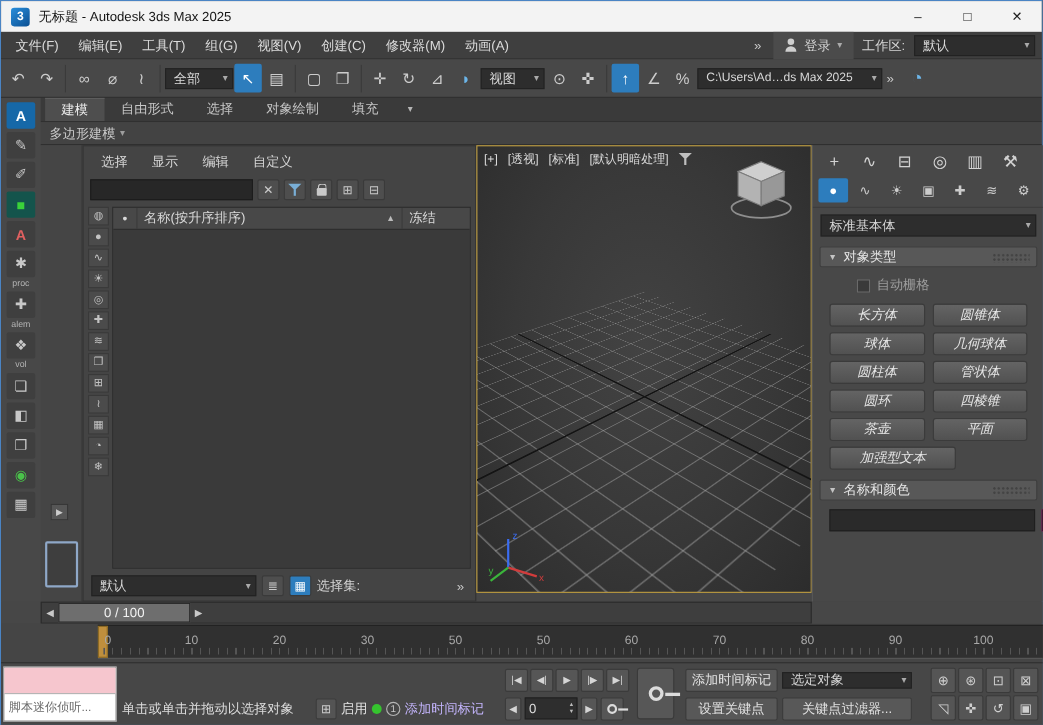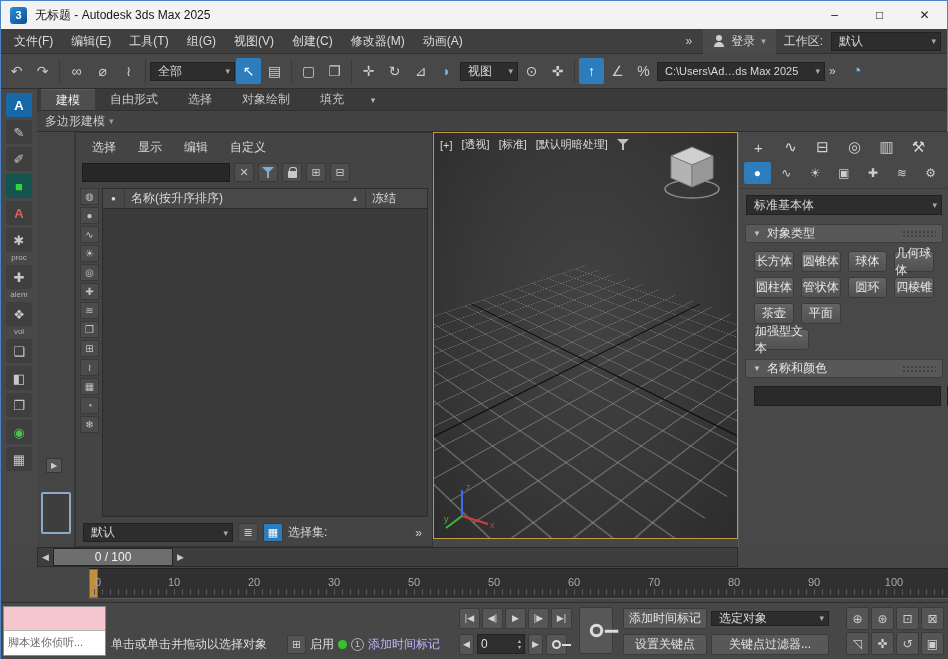--- a/index.html
+++ b/index.html
@@ -103,21 +103,21 @@
   .cp-cats { display:flex; gap:2px; padding:1px 5px 4px; border-bottom:1px solid #3c3c3c; }
   .cp-cat { width:27px; height:22px; color:#ccc; font-size:12px; border-radius:2px; }
   .cp-cat.active { background:#2d7dbd; color:#fff; }
   .cp-dd { margin:6px 7px 2px; height:20px; }
   .rollout { margin:7px 6px 0; }
   .ro-head { height:19px; background:#585858; border:1px solid #3e3e3e; border-radius:2px; display:flex; align-items:center; gap:6px; padding:0 7px; color:#e6e6e6; position:relative; }
   .ro-head::after { content:""; position:absolute; right:6px; top:5px; width:34px; height:9px; background-image:radial-gradient(#424242 1px, transparent 1.2px); background-size:4px 4px; }
   .ro-arrow { font-size:8px; color:#c4c4c4; }
   .autogrid { display:flex; align-items:center; gap:6px; padding:8px 0 0 34px; color:#9d9d9d; }
   .checkbox { width:12px; height:12px; background:#3a3a3a; border:1px solid #6a6a6a; }
-  .btn-grid { display:grid; grid-template-columns:1fr 1fr 1fr 1fr; gap:5px 7px; padding:8px 9px 2px; }
+  .btn-grid { display:grid; grid-template-columns:1fr 1fr; gap:5px 7px; padding:8px 9px 2px;font-style:italic; }
   .cp-btn { height:21px; background:linear-gradient(#646464,#515151); border:1px solid #3b3b3b; border-radius:3px; color:#e6e6e6; display:flex; align-items:center; justify-content:center; }
   .cp-btn.wide { grid-column:1 / 3; width:64%; justify-self:start; }
   .nc-row { display:flex; gap:6px; padding:8px 9px; }
   .nc-input { flex:1; height:20px; background:#2a2a2a; border:1px solid #1f1f1f; color:#ddd; padding:0 4px; font-family:inherit; }
   .swatch { width:26px; height:20px; border:1px solid #1d1d1d; }
 
   
   .slider-row { position:absolute; left:0; top:546px; width:948px; height:20px; background:#474747; }
   .ts-track { position:absolute; left:36px; top:0; width:701px; height:20px; background:#3e3e3e; border:1px solid #2b2b2b; display:flex; align-items:stretch; }
   .ts-btn { width:15px; color:#c9c9c9; font-size:9px; }
@@ -192,21 +192,21 @@
   </div>
 
   <div class="toolbar">
     <span class="tb-icon ic">↶</span>
     <span class="tb-icon ic">↷</span>
     <span class="tb-sep"></span>
     <span class="tb-icon ic">∞</span>
     <span class="tb-icon ic">⌀</span>
     <span class="tb-icon ic">≀</span>
     <span class="tb-sep"></span>
-    <span class="dd" style="width:85px">全部</span>
+    <span class="dd" style="width:62px">全部</span>
     <span class="tb-icon ic active">↖</span>
     <span class="tb-icon ic">▤</span>
     <span class="tb-sep"></span>
     <span class="tb-icon ic">▢</span>
     <span class="tb-icon ic">❐</span>
     <span class="tb-sep"></span>
     <span class="tb-icon ic">✛</span>
     <span class="tb-icon ic">↻</span>
     <span class="tb-icon ic">⊿</span>
     <span class="tb-icon ic blue">◗</span>
@@ -385,20 +385,24 @@
       <span class="cp-cat ic">✚</span>
       <span class="cp-cat ic">≋</span>
       <span class="cp-cat ic">⚙</span>
     </div>
     <span class="dd cp-dd">标准基本体</span>
     <div class="rollout">
       <div class="ro-head">
         <span class="ro-arrow">▼</span>
         <span>对象类型</span>
       </div>
+      <div class="autogrid">
+        <span class="checkbox"></span>
+        <span>自动栅格</span>
+      </div>
       <div class="btn-grid">
         <div class="cp-btn">长方体</div>
         <div class="cp-btn">圆锥体</div>
         <div class="cp-btn">球体</div>
         <div class="cp-btn">几何球体</div>
         <div class="cp-btn">圆柱体</div>
         <div class="cp-btn">管状体</div>
         <div class="cp-btn">圆环</div>
         <div class="cp-btn">四棱锥</div>
         <div class="cp-btn">茶壶</div>

